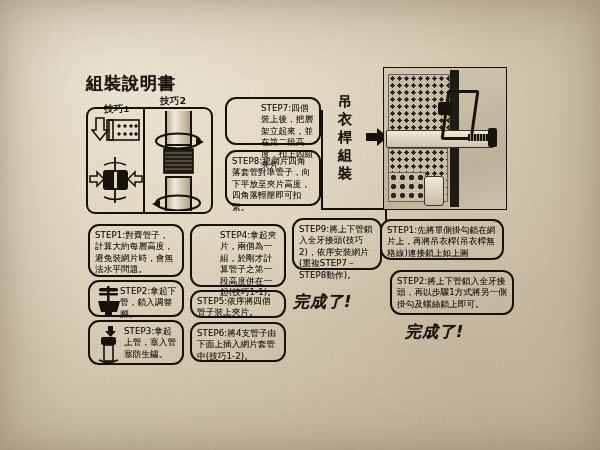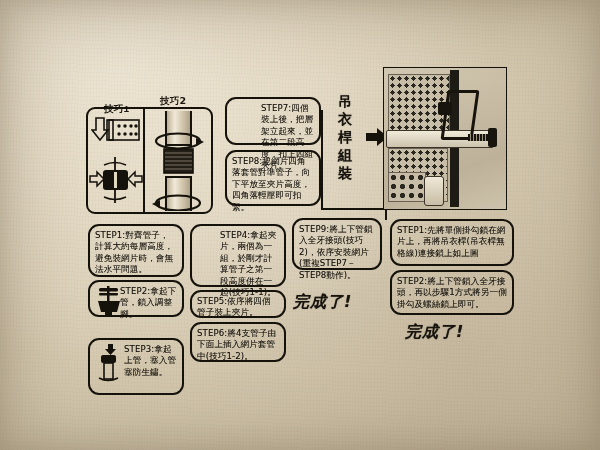--- a/index.html
+++ b/index.html
@@ -76,29 +76,29 @@
     text-shadow:0 0 .4px rgba(20,17,12,.35);
   }
 
   
   #step7{left:225px;top:97px;width:96px;height:48px;padding-left:34px;}
   #step8{left:225px;top:150px;width:96px;height:56px;}
   
   #step1{left:88px;top:224px;width:96px;height:53px;}
   #step2{left:88px;top:280px;width:96px;height:37px;
          padding-left:30px;}
-  #step3{left:88px;top:338px;width:96px;height:57px;padding-left:34px;}
+  #step3{left:88px;top:320px;width:96px;height:45px;padding-left:34px;}
   
   #step4{left:190px;top:224px;width:96px;height:63px;padding-left:28px;}
   #step5{left:190px;top:290px;width:96px;height:28px;}
   #step6{left:190px;top:322px;width:96px;height:40px;}
   
   #step9{left:292px;top:218px;width:90px;height:52px;}
   
-  #r-step1{left:390px;top:219px;width:124px;height:47px;}
+  #r-step1{left:380px;top:219px;width:124px;height:41px;}
   #r-step2{left:390px;top:270px;width:124px;height:45px;}
 
   .done{
     position:absolute;font-size:16px;font-weight:bold;color:#17130d;
     letter-spacing:1px;text-shadow:0 0 1px rgba(20,17,12,.5);font-style:italic;
   }
   #done-left{left:293px;top:292px;}
   #done-right{left:405px;top:322px;}
 
   
@@ -165,20 +165,21 @@
   .icon-tube{position:absolute;left:5px;top:4px;width:26px;height:36px;}
 </style>
 </head>
 <body>
 
 <div id="paper"></div>
 <div id="grain"></div>
 
 <div id="sheet">
 
+  <div id="main-title">組裝說明書</div>
 
   <div class="tip-label" id="tip1-label">技巧1</div>
   <div class="tip-label" id="tip2-label">技巧2</div>
 
   <div id="tips-panel">
     <div id="tips-divider"></div>
 
     <div class="tipcell" id="tip11">
       <svg width="52" height="42" viewBox="0 0 52 42">
         <path d="M5 4 h8 v12 h4 l-8 10 l-8 -10 h4 z" fill="none" stroke="#15120c" stroke-width="1.6"></path>

